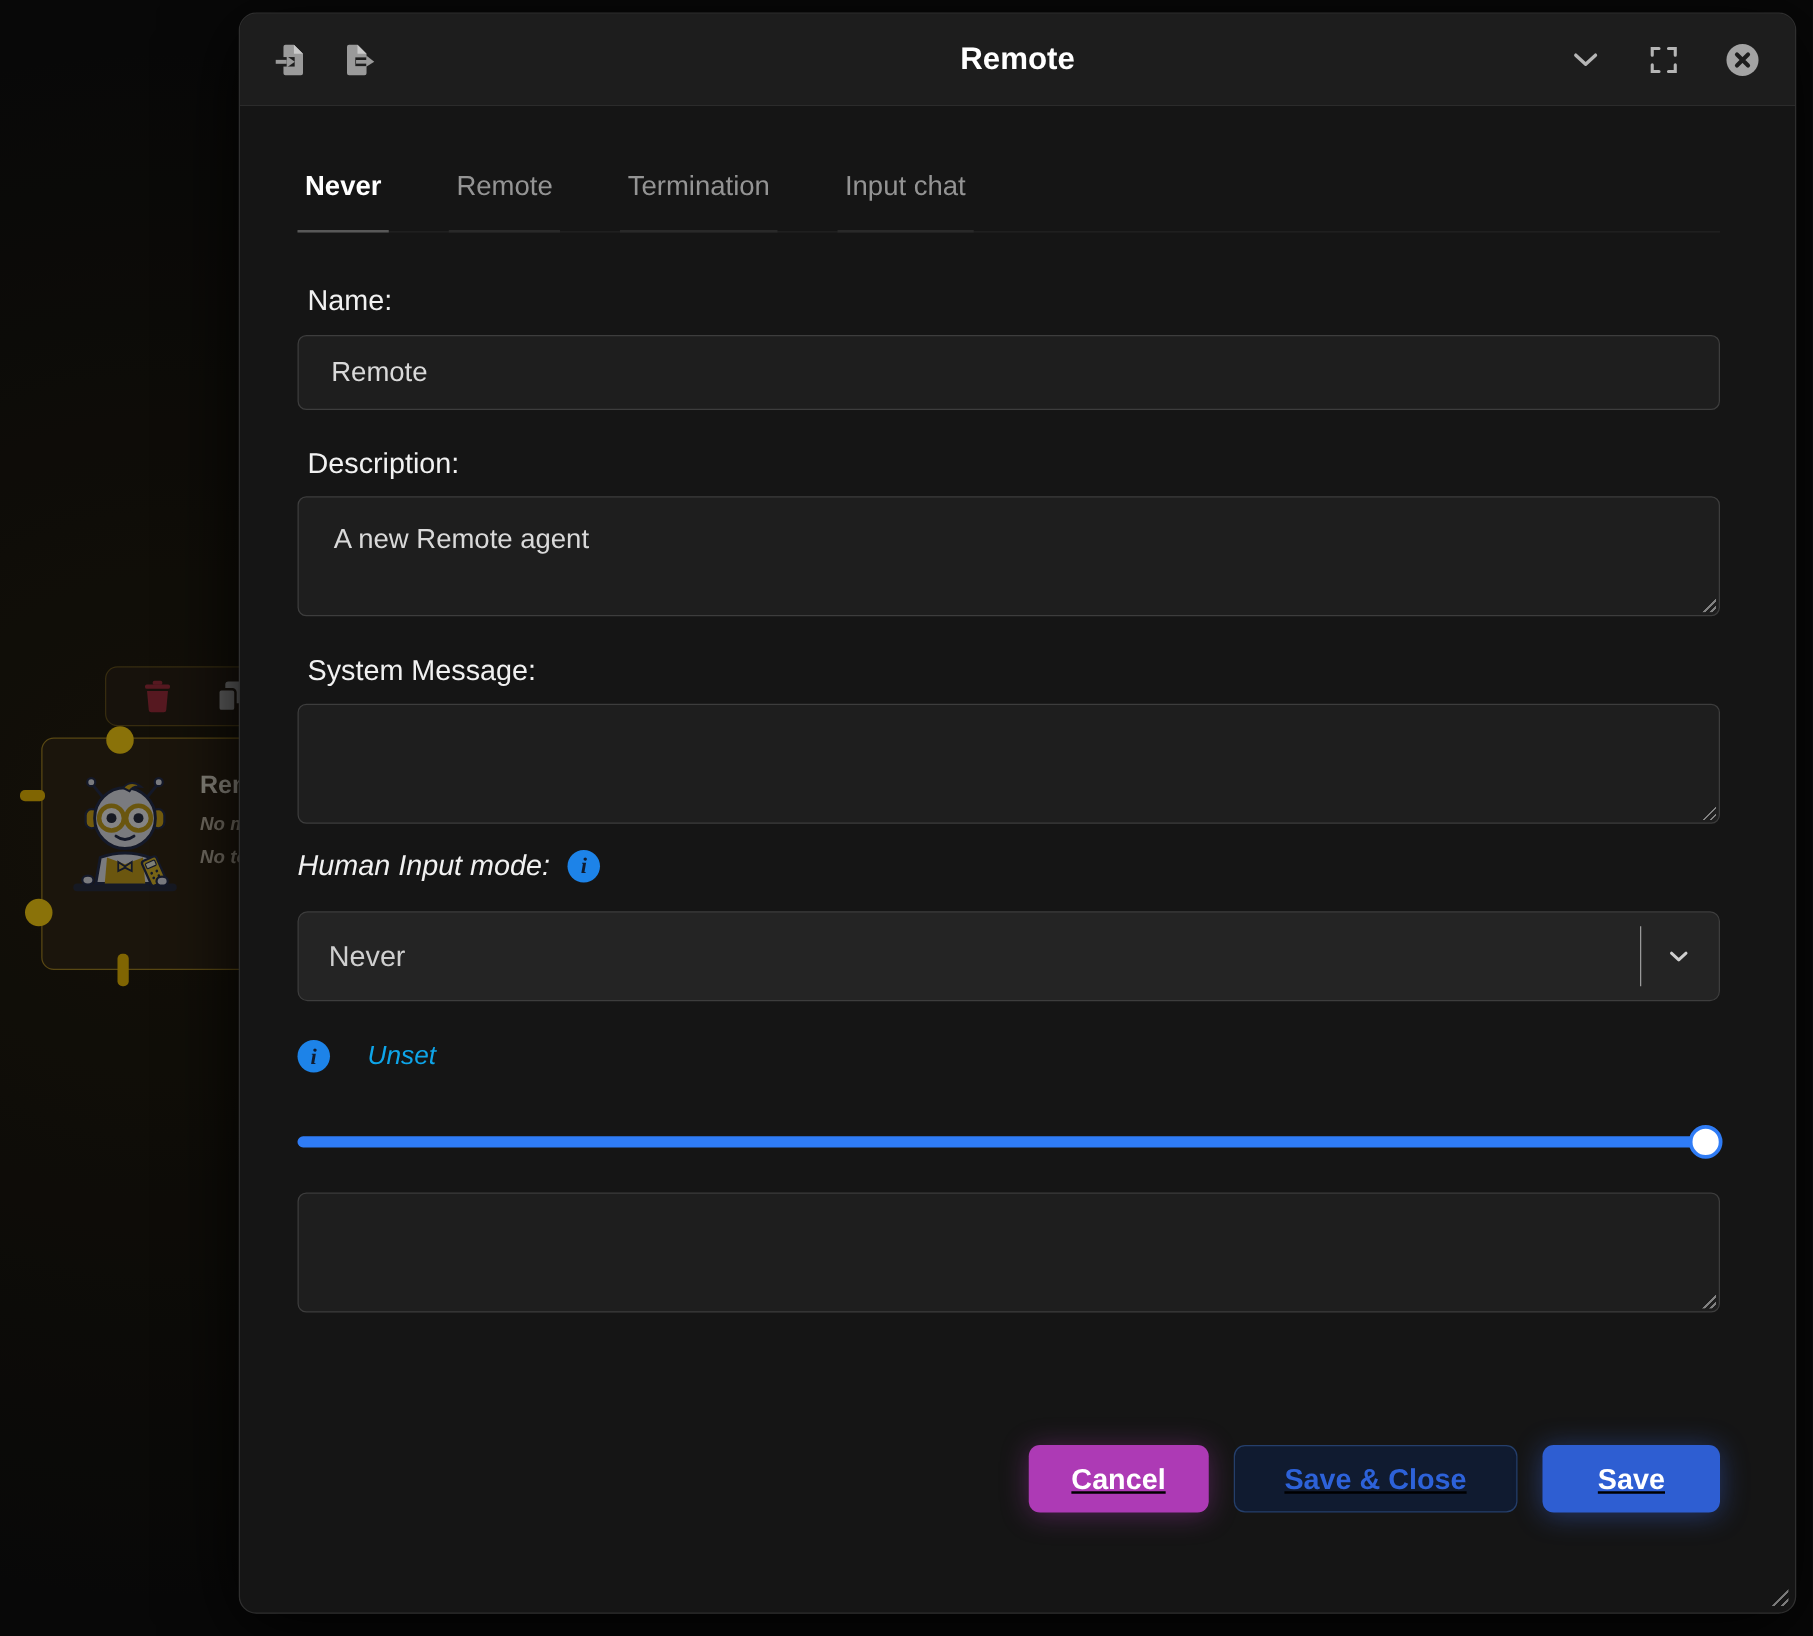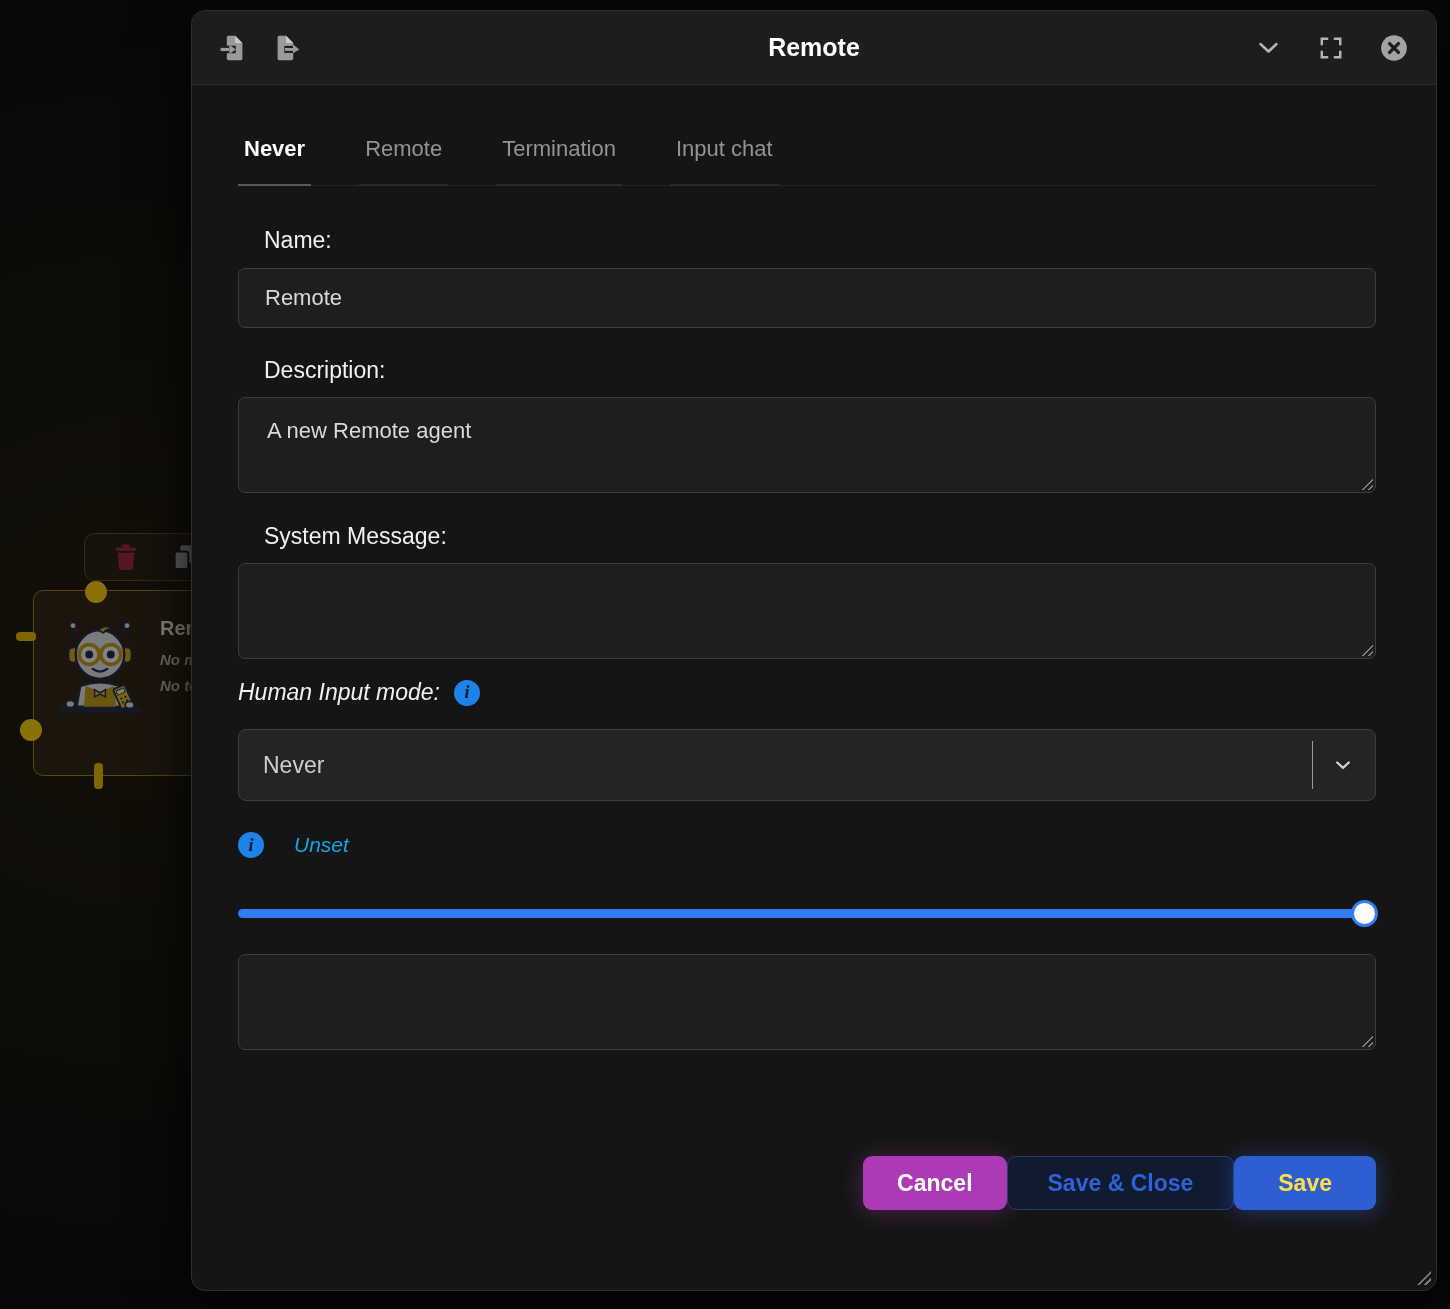--- a/index.html
+++ b/index.html
@@ -67,21 +67,21 @@
   
   .tabs { display:flex; gap:48px; margin-top:51px; border-bottom:1px solid #232323; }
   .tab {
     font-size:22px; color:#949494; padding:0 6px 22px 6px; cursor:pointer;
     border:none; background:none; font-family:inherit; border-bottom:2px solid #292929; margin-bottom:-1px;
   }
   .tab.active { color:#ffffff; font-weight:bold; border-bottom:2px solid #585858; }
 
   
   .field-label { font-size:23px; color:#f1f1f1; }
-  .indent { margin-left:26px; }
+  .indent { margin-left:8px; }
   .text-input {
     width:100%; height:60px; margin-top:14px;
     background:#1e1e1e; border:1px solid #3d3d3d; border-radius:7px;
     color:#d9d9d9; font-size:22px; padding:0 26px; font-family:inherit;
   }
   .ta-wrap { position:relative; margin-top:13px; }
   .text-area {
     width:100%; height:96px; resize:none; display:block;
     background:#1e1e1e; border:1px solid #3d3d3d; border-radius:7px;
     color:#d9d9d9; font-size:22px; padding:18px 28px; font-family:inherit; line-height:1.4;
@@ -109,28 +109,28 @@
 
   .slider { position:relative; margin-top:42px; height:26px; cursor:pointer; }
   .slider-track { position:absolute; left:0; right:0; top:9px; height:9px; border-radius:5px; background:#2f7cf6; }
   .slider-thumb {
     position:absolute; top:0; right:-2px; width:27px; height:27px; border-radius:50%;
     background:#ffffff; border:3px solid #2f7cf6; cursor:grab;
   }
   .unset-text { font-size:21px; color:#0ea5e9; margin-left:16px; }
 
   
-  .button-row { display:flex; justify-content:flex-end; margin-top:106px; }
+  .button-row { display:flex; justify-content:flex-end; gap:20px; margin-top:106px;text-decoration:underline; }
   .btn {
     height:54px; border-radius:9px; border:none; cursor:pointer;
     font-size:23px; font-weight:bold; font-family:inherit; padding:0 34px;
   }
   .btn-cancel { background:#ad3ab5; color:#ffffff; box-shadow:0 2px 22px rgba(186,64,196,.35); }
   .btn-save-close { background:#101b30; color:#2d62d9; border:1px solid #253f6b; padding:0 40px; }
-  .btn-save { background:#2e5ed2; color:#fde047; box-shadow:0 2px 22px rgba(62,110,240,.4); padding:0 44px; }
+  .btn-save { background:#2e5ed2; color:#ffffff; box-shadow:0 2px 22px rgba(62,110,240,.4); padding:0 44px; }
 
   .modal-grip {
     position:absolute; right:5px; bottom:5px; width:14px; height:14px;
     background:repeating-linear-gradient(-45deg, transparent 0 3px, #8d8d8d 3px 5px);
     clip-path:polygon(100% 0, 100% 100%, 0 100%); opacity:.85;
   }
 </style>
 </head>
 <body>
 

